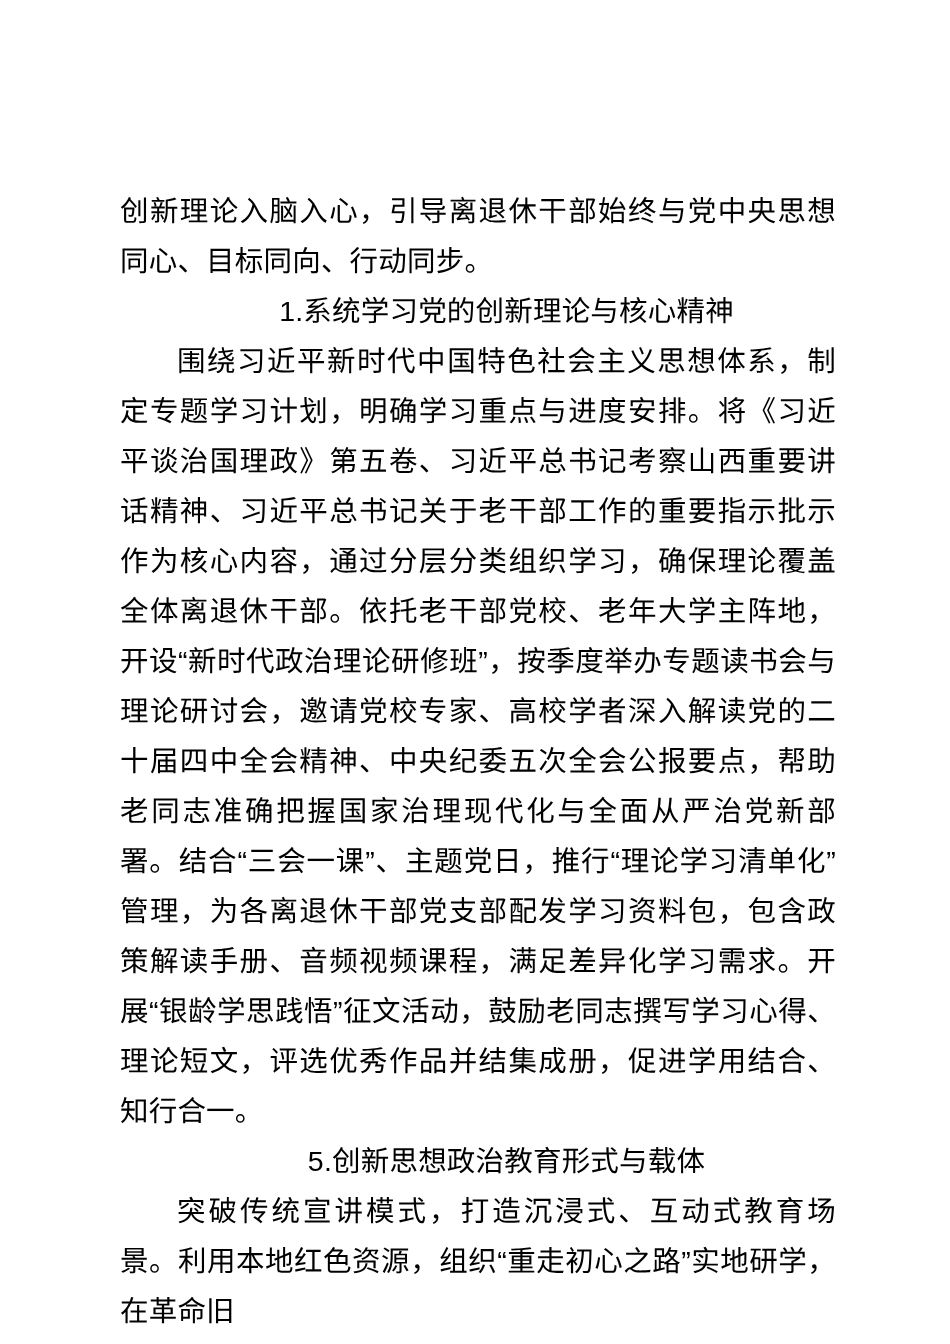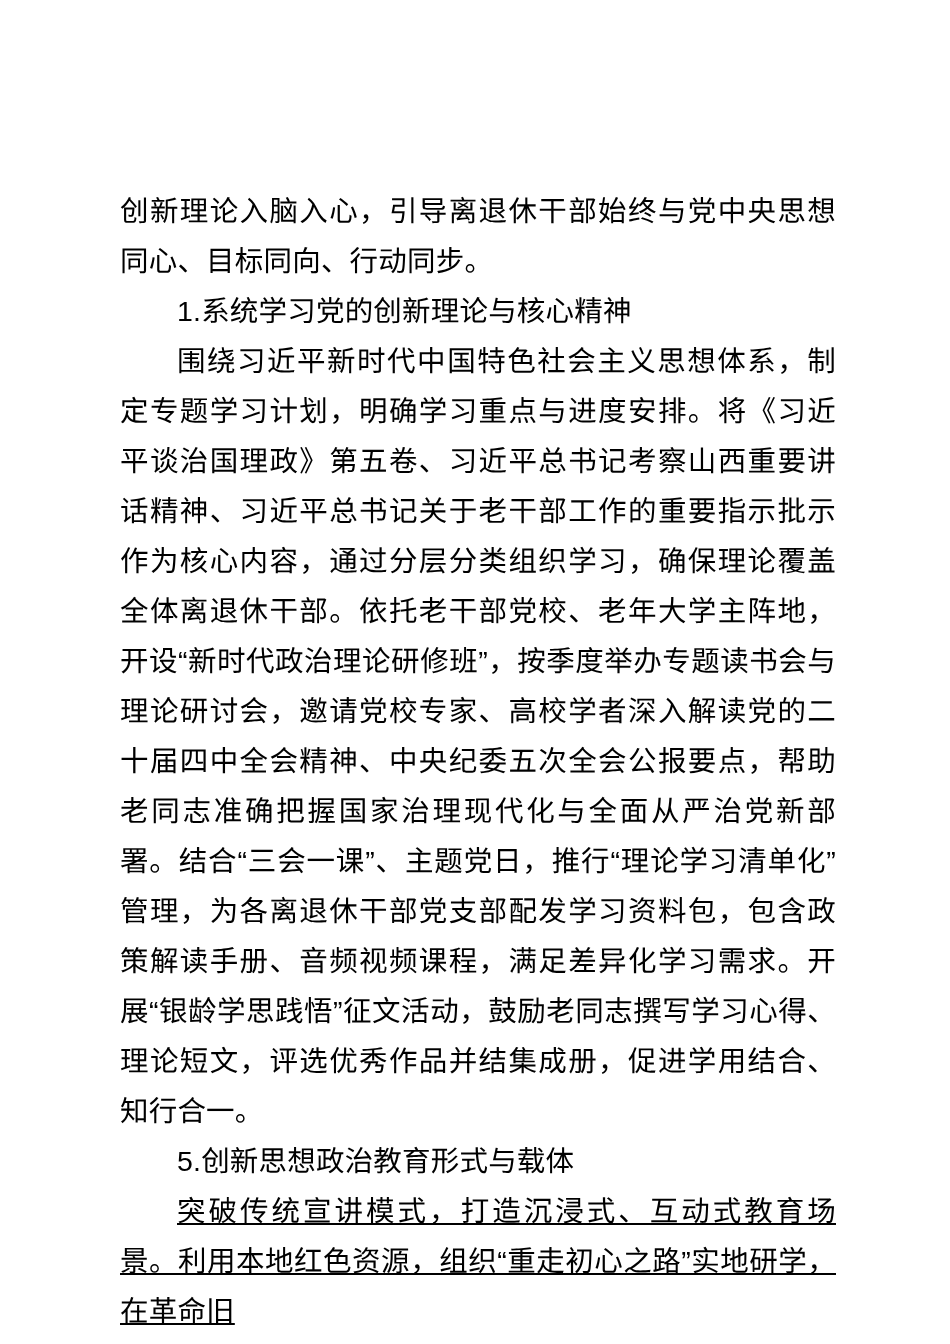--- a/index.html
+++ b/index.html
@@ -41,26 +41,25 @@
   .para.cont {
     text-indent: 0;
   }
   
   .para.indent {
     text-indent: 2em;
   }
   
   .para.heading {
     text-indent: 2em;
-    text-align: left;
+    text-align: center;
   }
   
   .para:last-child {
     margin-bottom: 0;
-    text-decoration: underline;
   }
 </style>
 </head>
 <body>
 
 <div class="page">
   <div class="doc-body">
 
     <p class="para cont">创新理论入脑入心，引导离退休干部始终与党中央思想同心、目标同向、行动同步。</p>
 

